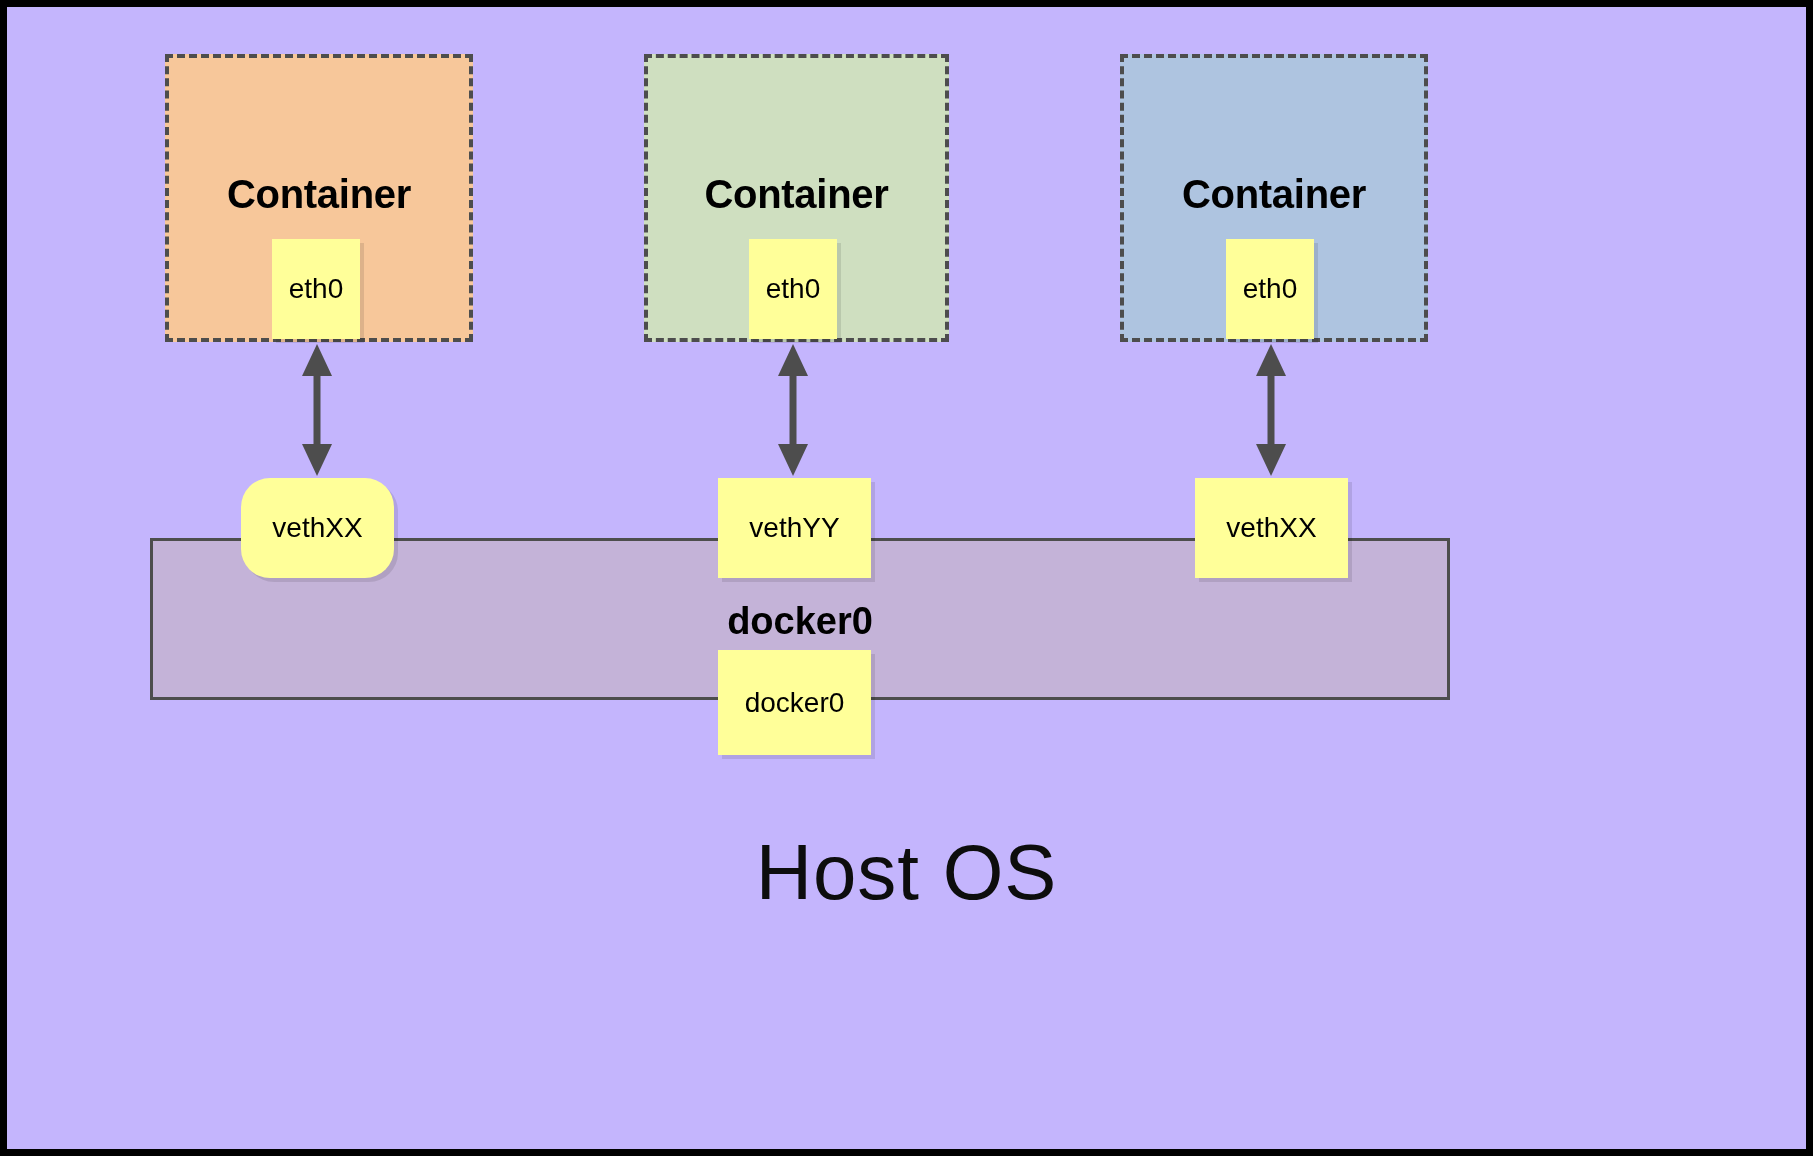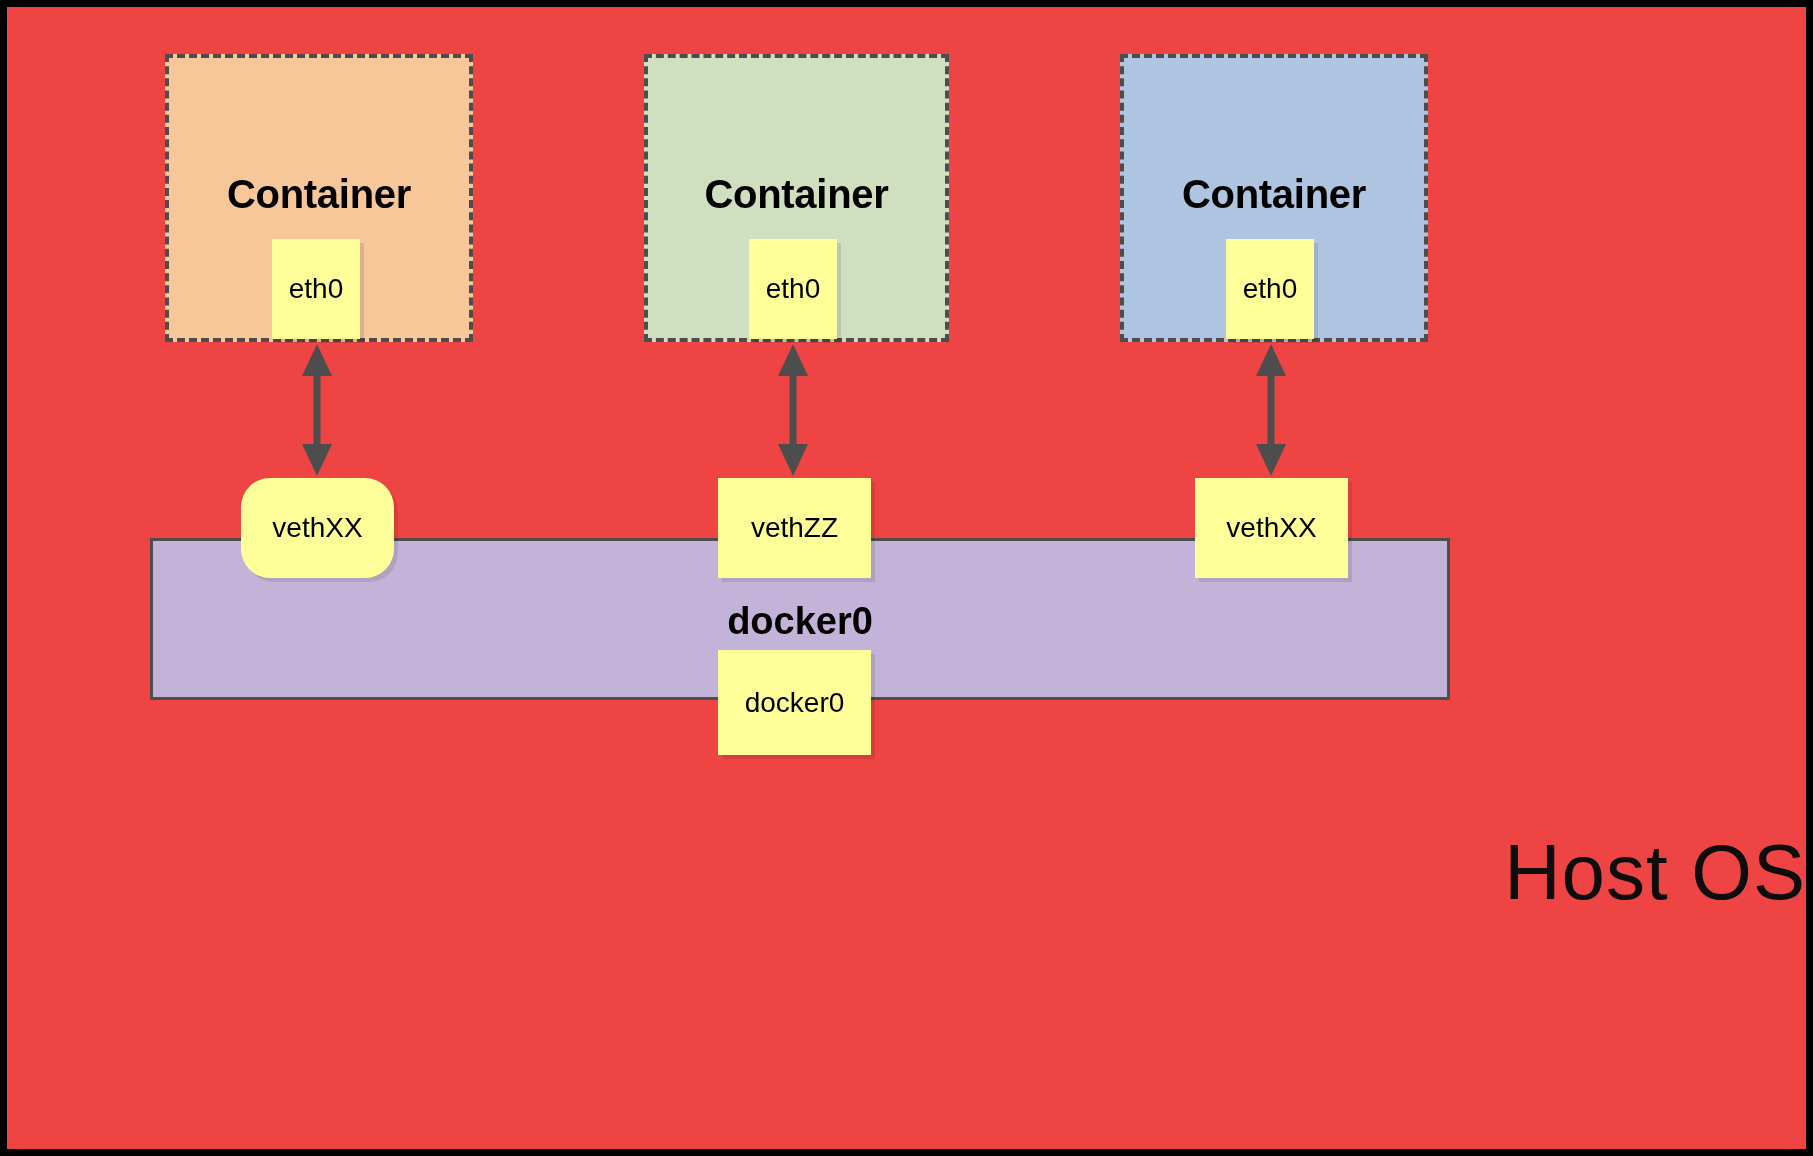--- a/index.html
+++ b/index.html
@@ -4,21 +4,21 @@
 <style>
   html, body {
     margin: 0;
     padding: 0;
     background: #ffffff;
   }
   #canvas {
     position: relative;
     width: 1813px;
     height: 1156px;
-    background: #ef4444;
+    background: #c4b5fd;
     border: 7px solid #000000;
     box-sizing: border-box;
     font-family: "Liberation Sans", sans-serif;
     overflow: hidden;
   }
 
   
   .container-box {
     position: absolute;
     border: 4px dashed #4d4d4d;
@@ -79,21 +79,21 @@
     position: absolute;
     font-size: 34px;
     color: #000000;
     white-space: nowrap;
     z-index: 30;
   }
   #host-os-label {
     position: absolute;
     left: 0;
     right: 0;
-    text-align: right;
+    text-align: center;
     font-size: 78px;
     font-weight: 300;
     color: #0d0d0d;
     letter-spacing: 1px;
   }
 </style>
 </head>
 <body>
 
 <div id="canvas">
@@ -128,21 +128,21 @@
   <svg class="arrow-svg" style="left:1242px; top:335px;" width="44" height="136" viewBox="0 0 44 136">
     <line x1="22" y1="22" x2="22" y2="114" stroke="#4d4d4d" stroke-width="7"></line>
     <polygon points="22,2 7,34 37,34" fill="#4d4d4d"></polygon>
     <polygon points="22,134 7,102 37,102" fill="#4d4d4d"></polygon>
   </svg>
 
   <div id="docker0-bar" style="left:143px; top:531px; width:1300px; height:162px;"></div>
   <div id="docker0-bar-label" style="left:143px; width:1300px; top:593px;">docker0</div>
 
   <div class="note" style="left:234px; top:471px; width:153px; height:100px;border-radius:29px;">vethXX</div>
-  <div class="note" style="left:711px; top:471px; width:153px; height:100px;">vethZZ</div>
+  <div class="note" style="left:711px; top:471px; width:153px; height:100px;">vethYY</div>
   <div class="note" style="left:1188px; top:471px; width:153px; height:100px;">vethXX</div>
 
   <div class="note" style="left:711px; top:643px; width:153px; height:105px;">docker0</div>
 
 
   <div id="host-os-label" style="top:820px;">Host OS</div>
 
 </div>
 
 </body></html>

